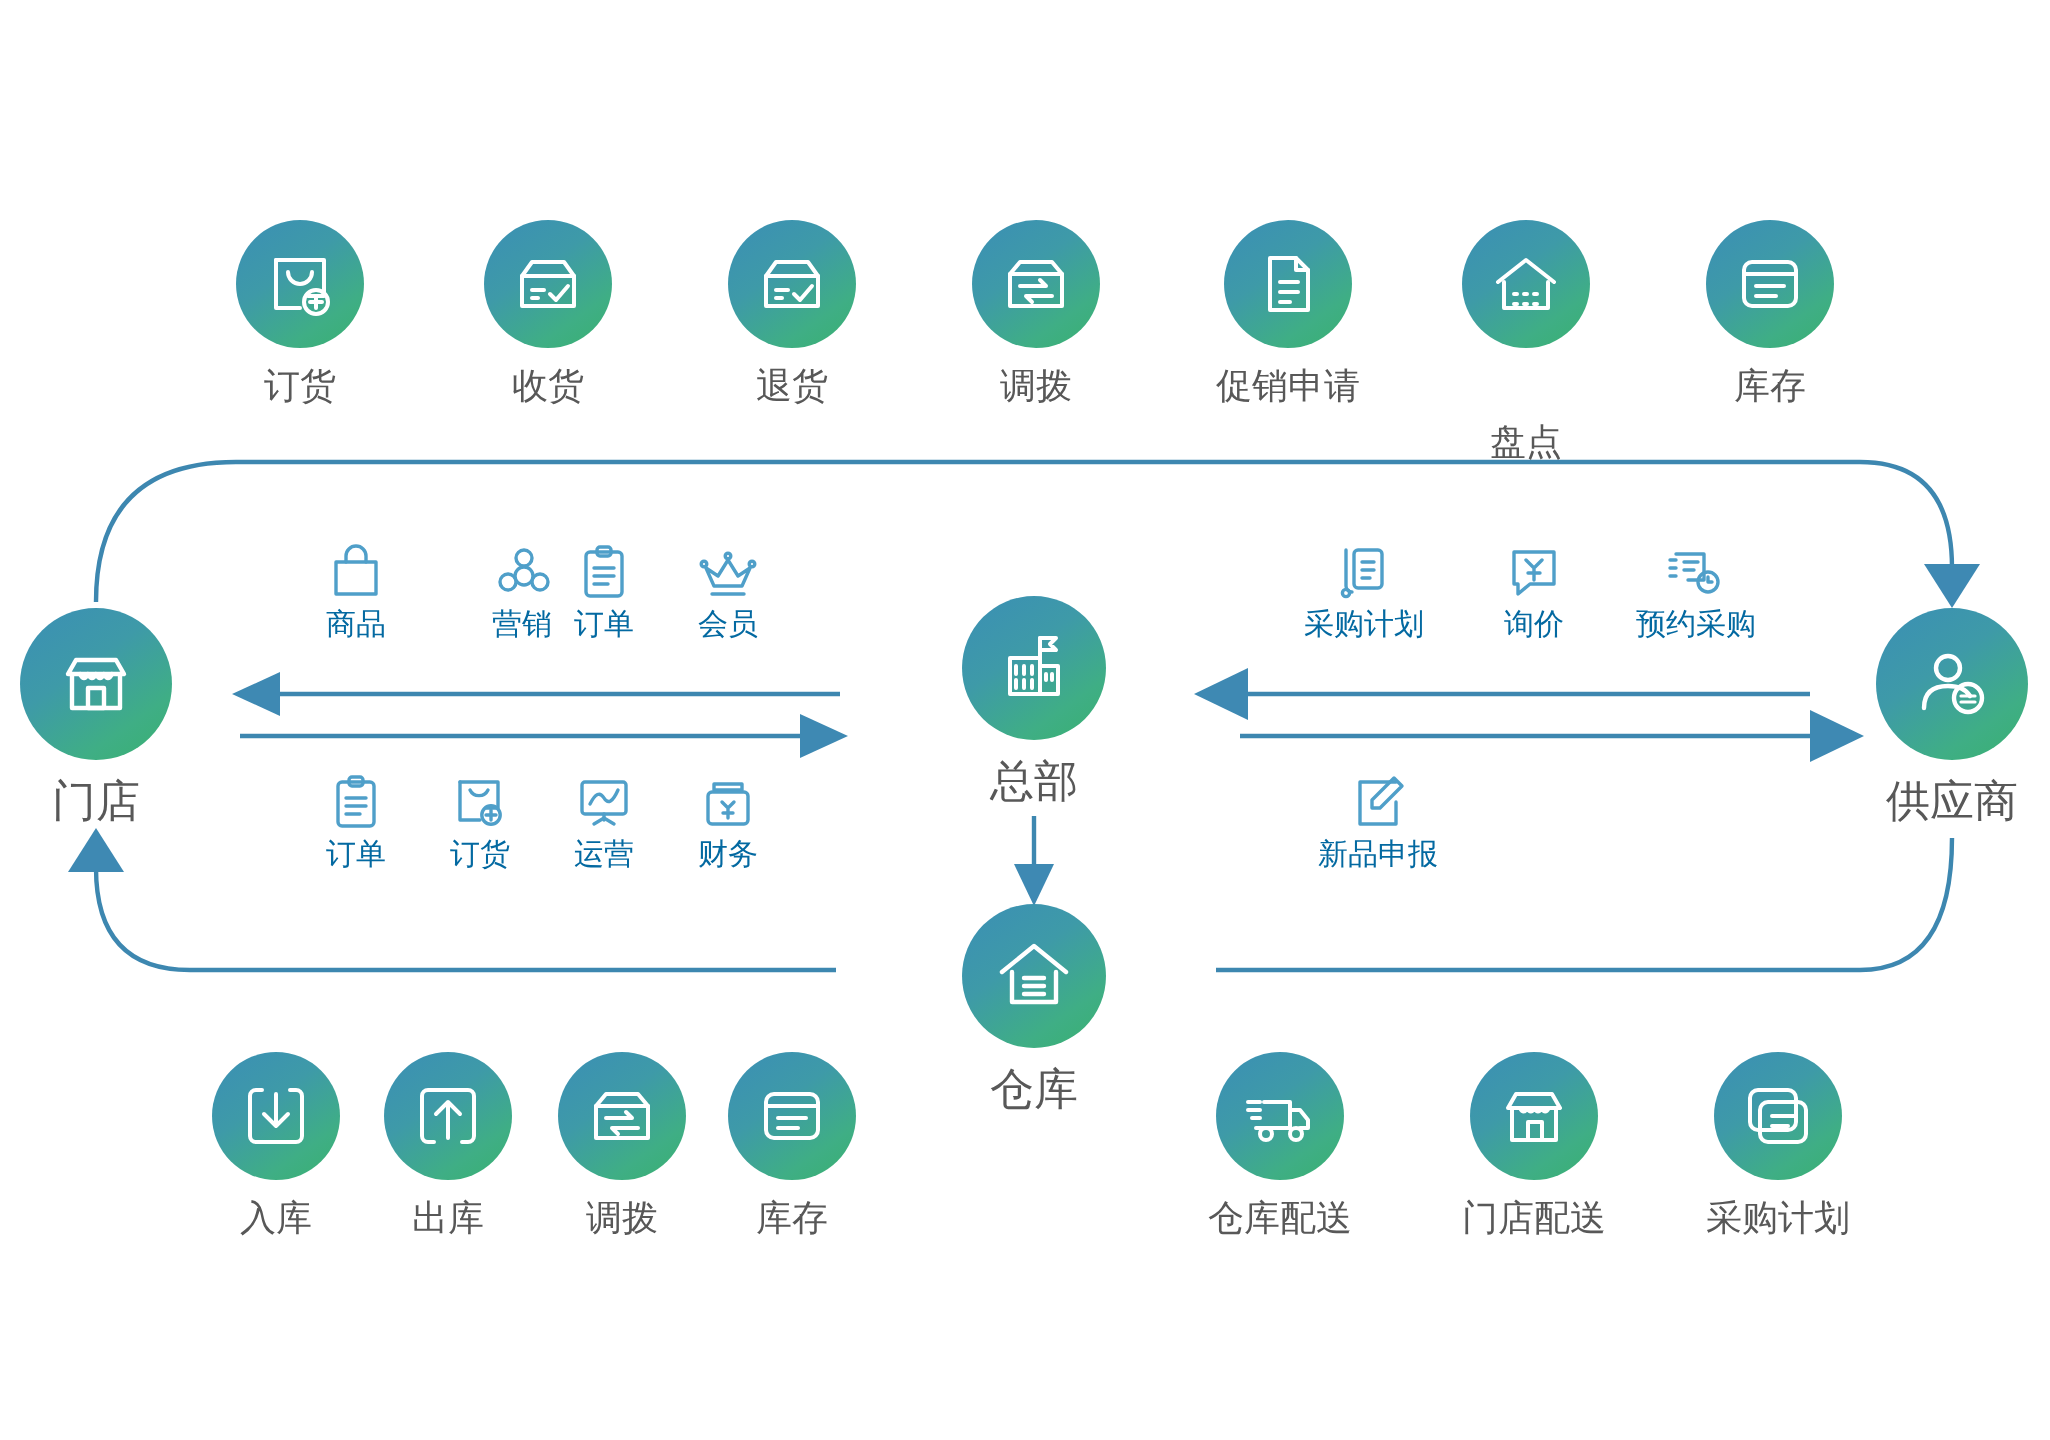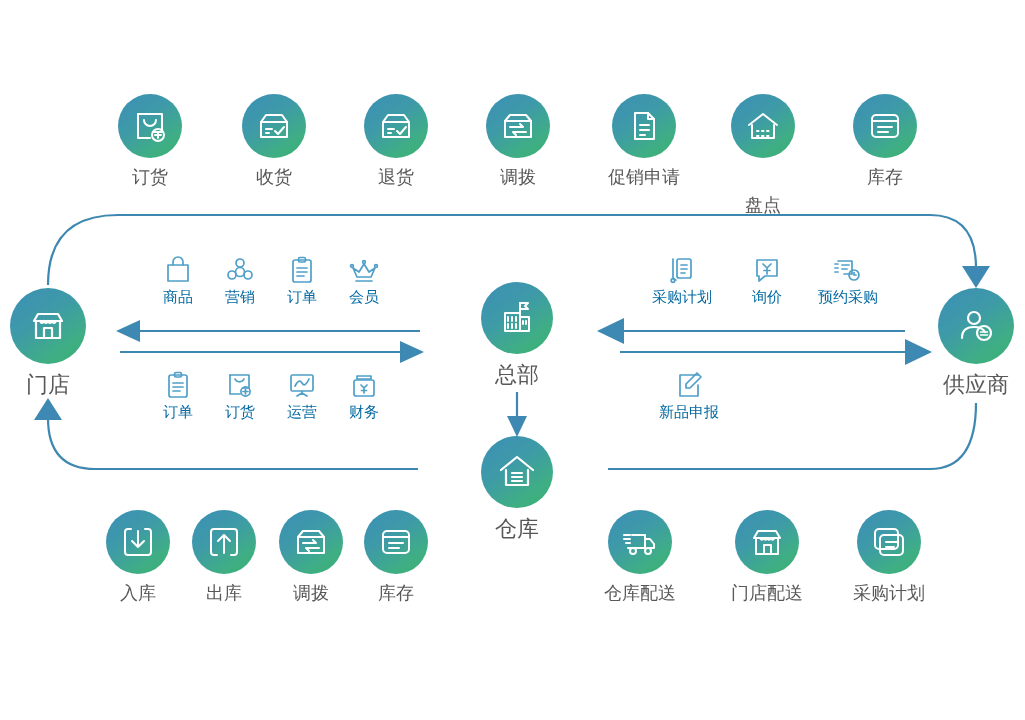--- a/index.html
+++ b/index.html
@@ -1,21 +1,21 @@
 <!DOCTYPE html>
 <html><head>
 <meta charset="utf-8">
 <style>
   html,body{margin:0;padding:0;background:#ffffff;}
   body{
     width:1025px;height:720px;position:relative;overflow:hidden;
     font-family:"Liberation Sans","DejaVu Sans",sans-serif;
     color:#4a4a4a;
   }
-  #stage{position:absolute;left:0;top:0;width:1025px;height:596px;}
+  #stage{position:absolute;left:0;top:16px;width:1025px;height:596px;}
   svg.flow{position:absolute;left:0;top:0;width:1025px;height:720px;pointer-events:none;}
 
   
   .node{position:absolute;display:flex;flex-direction:column;align-items:center;}
   .circle{
     border-radius:50%;
     background:linear-gradient(145deg,#3b8fb5 0%,#3e9aa8 40%,#3fae85 75%,#39b070 100%);
     display:flex;align-items:center;justify-content:center;
     box-sizing:border-box;
   }
@@ -220,21 +220,21 @@
   <div class="feat" style="left:142px;top:250px;">
     <div class="fico">
       <svg width="26" height="28" viewBox="0 0 26 28" fill="none" stroke="#4f9fc9" stroke-width="1.7" stroke-linecap="round" stroke-linejoin="round">
         <path d="M8 9 V6 a5 5 0 0 1 10 0 V9"></path>
           <path d="M3 9 H23 V25 H3 Z"></path>
       </svg>
     </div>
     <div class="flabel">商品</div>
   </div>
 
-  <div class="feat" style="left:204px;top:250px;">
+  <div class="feat" style="left:204px;top:250px;align-items:flex-end;">
     <div class="fico">
       <svg width="28" height="28" viewBox="0 0 28 28" fill="none" stroke="#4f9fc9" stroke-width="1.7" stroke-linecap="round" stroke-linejoin="round">
         <circle cx="14" cy="7" r="4"></circle>
           <circle cx="6" cy="19" r="4"></circle>
           <circle cx="22" cy="19" r="4"></circle>
         <circle cx="14" cy="16" r="4.5"></circle>
       </svg>
     </div>
     <div class="flabel">营销</div>
   </div>

